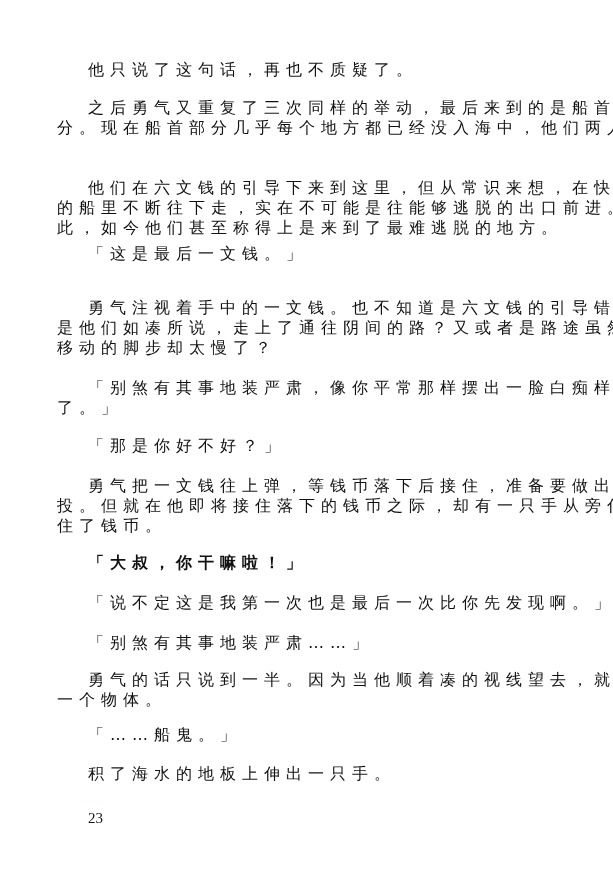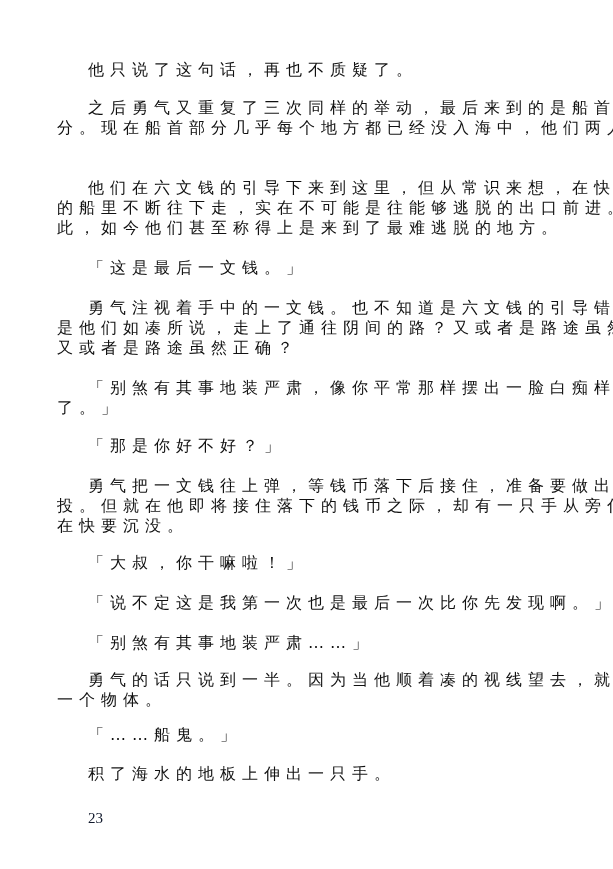--- a/index.html
+++ b/index.html
@@ -58,41 +58,41 @@
       </div>
       <div class="para" style="top: 98px;">
         <span class="line indent">之后勇气又重复了三次同样的举动，最后来到的是船首的部</span>
         <span class="line">分。现在船首部分几乎每个地方都已经没入海中，他们两人能在所</span>
       </div>
       <div class="para" style="top: 178px;">
         <span class="line indent">他们在六文钱的引导下来到这里，但从常识来想，在快要沉没</span>
         <span class="line">的船里不断往下走，实在不可能是往能够逃脱的出口前进。不但如</span>
         <span class="line">此，如今他们甚至称得上是来到了最难逃脱的地方。</span>
       </div>
-      <div class="para" style="top: 258px;">
+      <div class="para" style="top: 244px;">
         <span class="line indent">「这是最后一文钱。」</span>
       </div>
       <div class="para" style="top: 298px;">
         <span class="line indent">勇气注视着手中的一文钱。也不知道是六文钱的引导错了，还</span>
         <span class="line">是他们如凑所说，走上了通往阴间的路？又或者是路途虽然正确，</span>
-        <span class="line">又或者是路途虽然正确？</span>
+        <span class="line">移动的脚步却太慢了？</span>
       </div>
       <div class="para" style="top: 378px;">
         <span class="line indent">「别煞有其事地装严肃，像你平常那样摆出一脸白痴样就对</span>
         <span class="line">了。」</span>
       </div>
       <div class="para" style="top: 436px;">
         <span class="line indent">「那是你好不好？」</span>
       </div>
       <div class="para" style="top: 476px;">
         <span class="line indent">勇气把一文钱往上弹，等钱币落下后接住，准备要做出最后一</span>
         <span class="line">投。但就在他即将接住落下的钱币之际，却有一只手从旁伸来，抓</span>
-        <span class="line">在快要沉没。</span>
+        <span class="line">住了钱币。</span>
       </div>
-      <div class="para" style="top: 553px;">
+      <div class="para" style="top: 553px; font-weight: bold;">
         <span class="line indent">「大叔，你干嘛啦！」</span>
       </div>
       <div class="para" style="top: 593px; text-align: right;">
         <span class="line indent">「说不定这是我第一次也是最后一次比你先发现啊。」</span>
       </div>
       <div class="para" style="top: 633px;">
         <span class="line indent">「别煞有其事地装严肃……」</span>
       </div>
       <div class="para" style="top: 670px;">
         <span class="line indent">勇气的话只说到一半。因为当他顺着凑的视线望去，就看到了</span>

